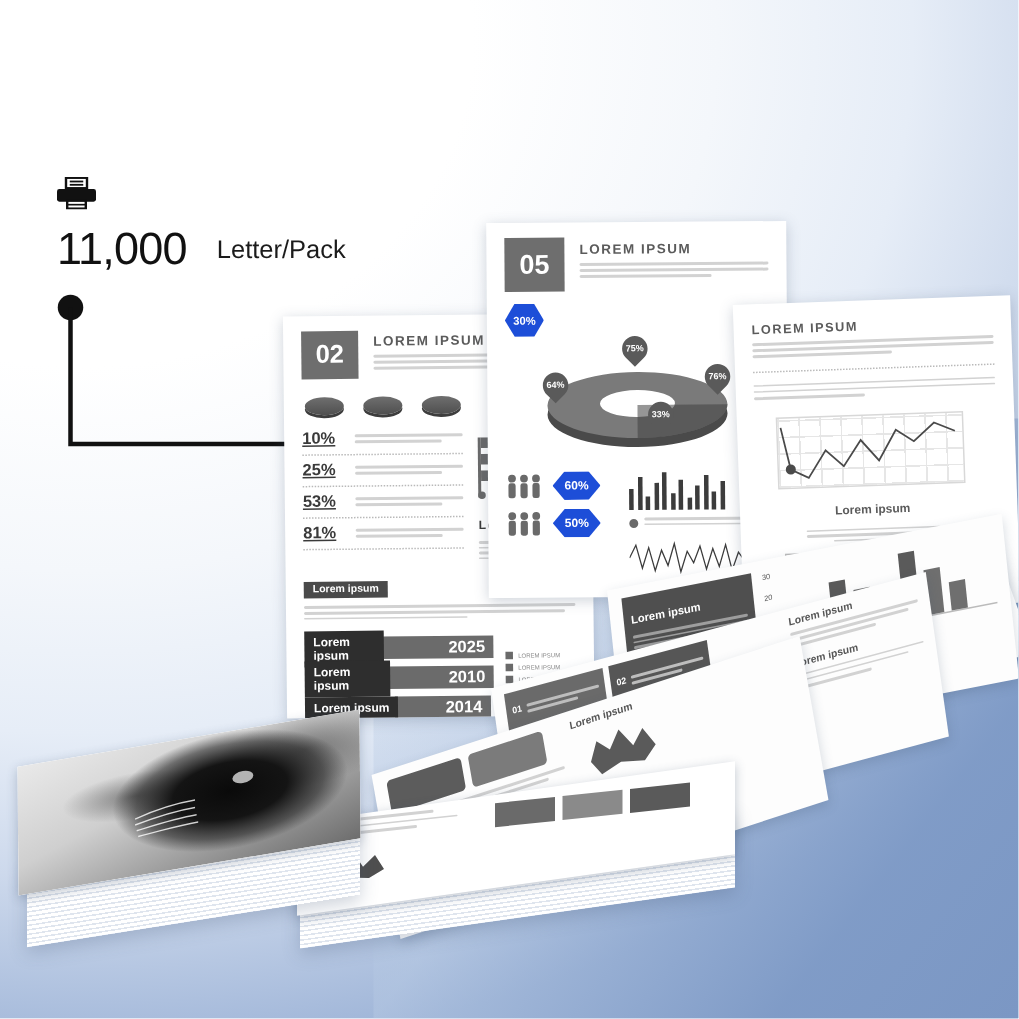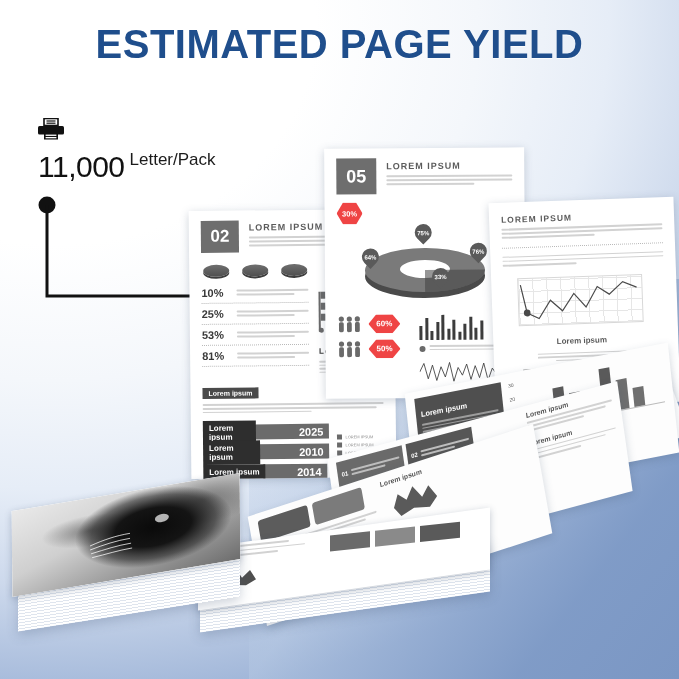--- a/index.html
+++ b/index.html
@@ -32,34 +32,34 @@
   }
 
   
   .yield-block{position:absolute;left:38px;top:118px;}
   .yield-row{display:flex;align-items:center;gap:8px;}
   .printer-icon{width:26px;height:22px;position:relative;display:block;}
   .label-black{
     font-size:21px;font-style:italic;font-weight:500;color:#111;
     letter-spacing:.2px;
   }
-  .yield-num-row{display:flex;align-items:flex-start;gap:5px;margin-top:10px;}
+  .yield-num-row{display:flex;align-items:center;gap:20px;margin-top:10px;}
   .yield-num{font-size:30px;color:#111;letter-spacing:-.5px;}
   .yield-unit{font-size:17px;color:#1b1b1b;}
 
   .pointer{position:absolute;left:38px;top:196px;width:470px;height:110px;pointer-events:none;}
 
   
   .sheet{position:absolute;background:#ffffff;box-shadow:0 2px 9px rgba(60,80,110,.26);overflow:hidden;}
   .gray-badge{background:#6e6e6e;color:#fff;display:flex;align-items:center;justify-content:center;font-weight:bold;}
   .hdr-title{color:#5b5b5b;letter-spacing:1px;font-weight:bold;}
   .fakeline{background:#c9c9c9;height:2px;border-radius:1px;}
   .fakeline.sm{height:1.6px;background:#d2d2d2;}
   .dots{border-bottom:1px dotted #b9b9b9;}
-  .pct{font-size:10px;color:#3a3a3a;font-weight:bold;}
+  .pct{font-size:10px;color:#3a3a3a;font-weight:bold;text-decoration:underline;}
   .coin{
     width:26px;height:12px;border-radius:50%;
     background:linear-gradient(#6f6f6f,#4f4f4f);
     box-shadow:0 2px 0 #3d3d3d;
   }
 
   
   #doc02{left:190px;top:210px;width:205px;height:268px;transform:rotate(-0.6deg);}
   #doc02 .inner{padding:10px 12px;}
   .row-pct{display:flex;align-items:center;gap:7px;padding:4px 0;}
@@ -71,21 +71,21 @@
   }
   .tag-dark{background:#4a4a4a;color:#fff;font-size:7px;font-weight:bold;padding:2px 6px;display:inline-block;}
   .yearbar{position:relative;height:15px;margin-top:5px;display:flex;align-items:center;}
   .yearbar .lab{background:#2e2e2e;color:#fff;font-size:8px;font-weight:bold;padding:3px 6px;z-index:2;}
   .yearbar .fill{height:15px;background:#6b6b6b;display:flex;align-items:center;justify-content:flex-end;padding-right:6px;margin-left:-2px;}
   .yearbar .yr{color:#fff;font-size:11px;font-weight:bold;}
 
   
   #doc05{left:325px;top:148px;width:200px;height:250px;transform:rotate(-0.4deg);}
   .hexbadge{
-    width:26px;height:22px;background:#ef4444;color:#fff;font-size:7.5px;font-weight:bold;
+    width:26px;height:22px;background:#1d4ed8;color:#fff;font-size:7.5px;font-weight:bold;
     display:flex;align-items:center;justify-content:center;
     clip-path:polygon(25% 0,75% 0,100% 50%,75% 100%,25% 100%,0 50%);
   }
   .donut-wrap{position:relative;width:150px;height:70px;margin:6px auto 0;}
   .pin{
     position:absolute;width:17px;height:17px;border-radius:50% 50% 50% 0;
     transform:rotate(-45deg);background:#5a5a5a;display:flex;align-items:center;justify-content:center;
   }
   .pin span{transform:rotate(45deg);color:#fff;font-size:6px;font-weight:bold;}
   .minibars{display:flex;align-items:flex-end;gap:2.5px;height:26px;}
@@ -122,21 +122,20 @@
       linear-gradient(160deg,#e9e9e9 0%, #cfcfcf 40%, #9f9f9f 70%, #6d6d6d 100%);
   }
 </style>
 </head>
 <body>
 
 <div class="stage">
 
   <div class="bg-blue"></div>
 
-  <div class="title">ESTIMATED PAGE YIELD</div>
 
   <div class="yield-block">
     <div class="yield-row">
       <span class="printer-icon">
         <svg width="26" height="22" viewBox="0 0 26 22">
           <rect x="6" y="0.5" width="14" height="7" fill="none" stroke="#111" stroke-width="1.6"></rect>
           <line x1="8.5" y1="3" x2="17.5" y2="3" stroke="#111" stroke-width="1.2"></line>
           <line x1="8.5" y1="5.2" x2="17.5" y2="5.2" stroke="#111" stroke-width="1.2"></line>
           <rect x="0" y="8" width="26" height="8.5" rx="1.6" fill="#111"></rect>
           <rect x="6" y="15" width="14" height="6.5" fill="#111"></rect>

